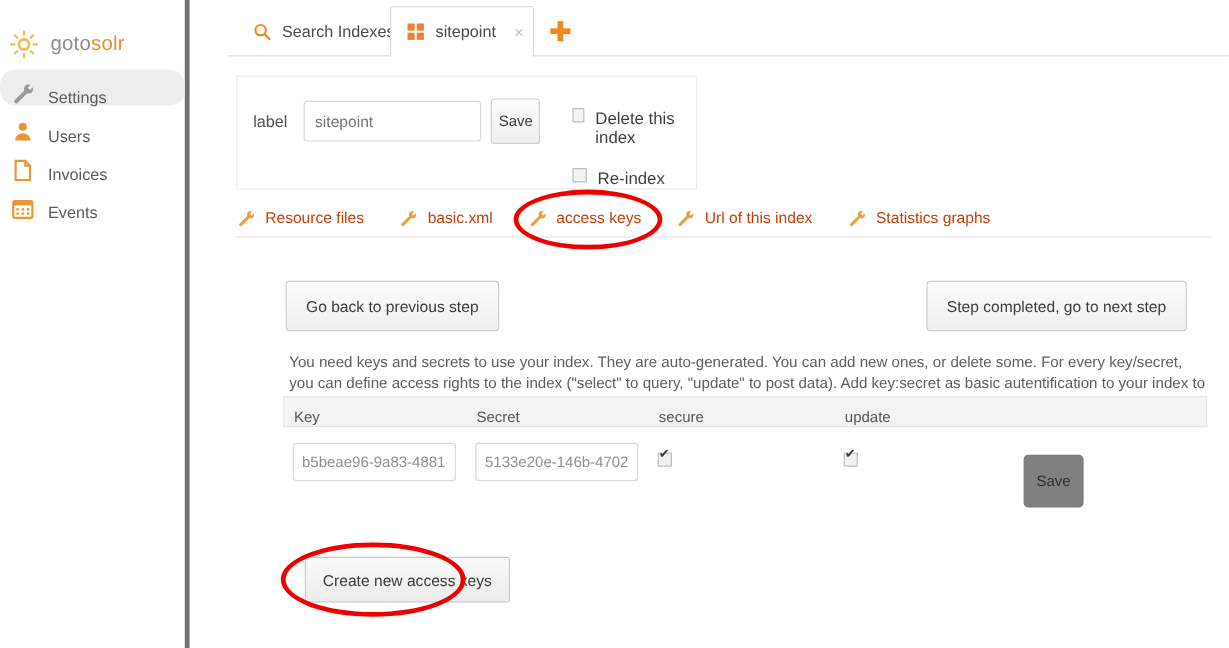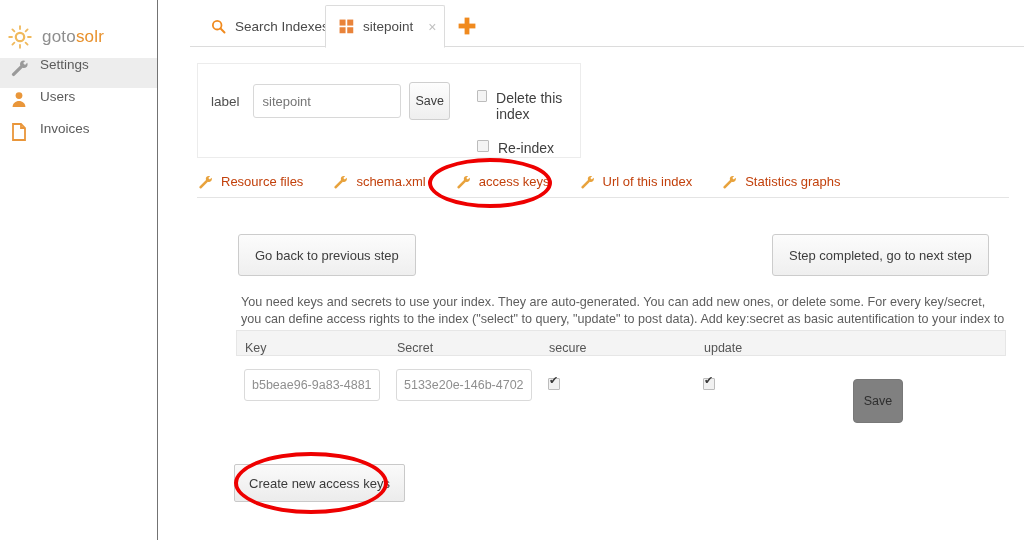--- a/index.html
+++ b/index.html
@@ -8,34 +8,35 @@
     width: 1024px; height: 540px;
     background: #ffffff;
     font-family: "Liberation Sans", sans-serif;
     overflow: hidden;
   }
   #app { position: relative; width: 1024px; height: 540px; background: #fff; }
 
   
   #sidebar {
     position: absolute; left: 0; top: 0; width: 158px; height: 540px;
-    background: #ffffff; border-right: 1px solid #737373;
+    background: #ffffff; border-right: 4px solid #737373;
   }
   .brand {
     display: flex; align-items: center; height: 42px; padding-left: 8px; margin-top: 16px;
   }
   .brand-icon { width: 24px; height: 24px; position: relative; flex: 0 0 24px; }
   .brand-text { font-size: 17px; margin-left: 10px; letter-spacing: .2px; }
   .brand-goto { color: #8e8e8e; }
   .brand-solr { color: #e8912c; }
 
   .nav-item {
-    display: flex; align-items: flex-start; height: 30px;
+    display: flex; align-items: flex-end; height: 30px;
     padding-left: 9px; color: #5b5b5b; font-size: 13.5px;
     margin-bottom: 2px;
+    border-radius: 13px;
   }
   .nav-item.active { background: #ededed; }
   .nav-icon { width: 20px; height: 20px; flex: 0 0 20px; position: relative; margin-right: 11px; }
   .nav-label { line-height: 1; }
 
   
   .ico-wrench, .ico-user, .ico-grid, .ico-doc, .ico-card, .ico-cal { display:block; width:100%; height:100%; }
 
   
   #tabbar {
@@ -138,21 +139,21 @@
     width: 136px; height: 32px; border: 1px solid #dadada; border-radius: 3px;
     font-size: 12.5px; color: #8f8f8f; padding: 0 7px; background: #fff;
     font-family: "Liberation Sans", sans-serif;
   }
   #btn-save-keys {
     position: absolute; left: 853px; top: 379px; width: 50px; height: 44px;
     background: #808080; border: 1px solid #787878; border-radius: 4px;
     color: #2e2e2e; font-size: 12.5px;
   }
   #btn-create {
-    position: absolute; left: 234px; top: 464px; height: 38px; padding: 0 14px;
+    position: absolute; left: 254px; top: 464px; height: 38px; padding: 0 14px;
     font-size: 13px; background: linear-gradient(#fafafa, #ececec);
     border: 1px solid #c9c9c9; border-radius: 2px; color: #3a3a3a;
   }
 
   
   .annot {
     position: absolute; border: 4px solid #ee0000; border-radius: 50%;
     pointer-events: none; z-index: 20;
   }
   #annot-top { left: 428px; top: 158px; width: 124px; height: 50px; }
@@ -207,20 +208,37 @@
       <span class="nav-icon">
         <svg class="ico-doc" viewBox="0 0 20 20">
           <path d="M4 2h8l4 4v12H4z" fill="none" stroke="#e9963a" stroke-width="1.8"></path>
           <path d="M12 2v4h4" fill="none" stroke="#e9963a" stroke-width="1.8"></path>
         </svg>
       </span>
       <span class="nav-label">Invoices</span>
     </div>
 
 
+    <div class="nav-item">
+      <span class="nav-icon">
+        <svg class="ico-cal" viewBox="0 0 20 20">
+          <rect x="2" y="3.6" width="16" height="14" rx="1.4" fill="none" stroke="#e9963a" stroke-width="1.8"></rect>
+          <rect x="2" y="3.6" width="16" height="3.6" fill="#e9963a"></rect>
+          <g fill="#e9963a">
+            <rect x="4.6" y="9.5" width="2" height="2"></rect>
+              <rect x="9" y="9.5" width="2" height="2"></rect>
+              <rect x="13.4" y="9.5" width="2" height="2"></rect>
+            <rect x="4.6" y="13" width="2" height="2"></rect>
+              <rect x="9" y="13" width="2" height="2"></rect>
+              <rect x="13.4" y="13" width="2" height="2"></rect>
+          </g>
+        </svg>
+      </span>
+      <span class="nav-label">Events</span>
+    </div>
   </div>
 
   <div id="tabbar">
     <div class="tab inactive">
       <span class="search-ico">
         <svg viewBox="0 0 16 16" width="15" height="15">
           <circle cx="6.6" cy="6.6" r="4.6" fill="none" stroke="#f08a1e" stroke-width="1.9"></circle>
           <line x1="10.2" y1="10.2" x2="14.4" y2="14.4" stroke="#f08a1e" stroke-width="2.1" stroke-linecap="round"></line>
         </svg>
       </span>
@@ -274,21 +292,21 @@
           </svg>
       </span>
       <span>Resource files</span>
     </div>
     <div class="subtab">
       <span class="wr">
         <svg viewBox="0 0 20 20" width="16" height="16">
             <path d="M14.6 2.4c-2 0-3.6 1.6-3.6 3.6 0 .5.1 1 .3 1.4L3.2 15.5c-.5.5-.5 1.3 0 1.8l.5.5c.5.5 1.3.5 1.8 0l8.1-8.1c.4.2.9.3 1.4.3 2 0 3.6-1.6 3.6-3.6 0-.6-.1-1.1-.4-1.6l-2.2 2.2-1.9-1.9 2.2-2.2c-.5-.3-1.1-.5-1.7-.5z" fill="#e8a23c"></path>
           </svg>
       </span>
-      <span>schema.xml</span>
+      <span>basic.xml</span>
     </div>
     <div class="subtab">
       <span class="wr">
         <svg viewBox="0 0 20 20" width="16" height="16">
             <path d="M14.6 2.4c-2 0-3.6 1.6-3.6 3.6 0 .5.1 1 .3 1.4L3.2 15.5c-.5.5-.5 1.3 0 1.8l.5.5c.5.5 1.3.5 1.8 0l8.1-8.1c.4.2.9.3 1.4.3 2 0 3.6-1.6 3.6-3.6 0-.6-.1-1.1-.4-1.6l-2.2 2.2-1.9-1.9 2.2-2.2c-.5-.3-1.1-.5-1.7-.5z" fill="#e8a23c"></path>
           </svg>
       </span>
       <span>access keys</span>
     </div>
     <div class="subtab">

